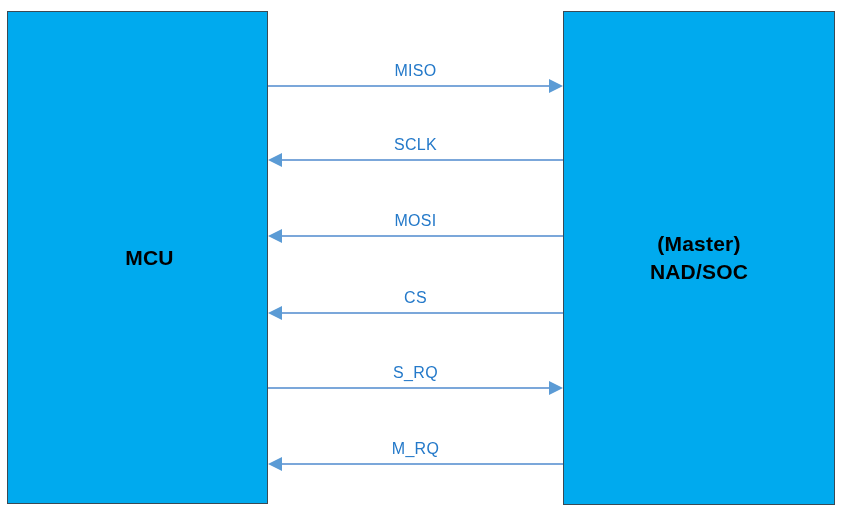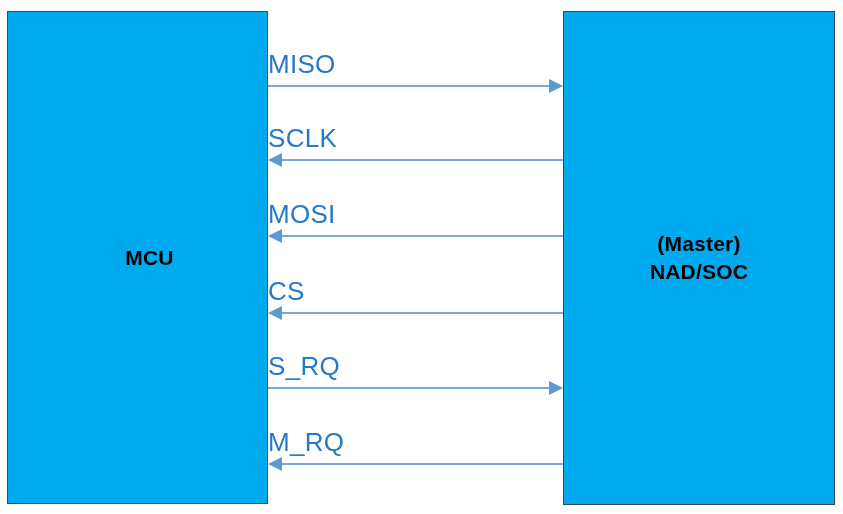--- a/index.html
+++ b/index.html
@@ -81,21 +81,22 @@
   }
   
   .dir-right .shaft { width: calc(100% - 12px); left: 0; }
   .dir-left  .shaft { width: calc(100% - 12px); left: 12px; }
 
   .signal-label {
     position: absolute;
     left: 0;
     width: 100%;
     bottom: 6px;
-    font-size: 26px;
+    text-align: center;
+    font-size: 16px;
     color: #2479C9;
     letter-spacing: 0.3px;
     white-space: nowrap;
   }
 
   
   #signal-0 { top: 86px;  }
   #signal-1 { top: 160px; }
   #signal-2 { top: 236px; }
   #signal-3 { top: 313px; }

